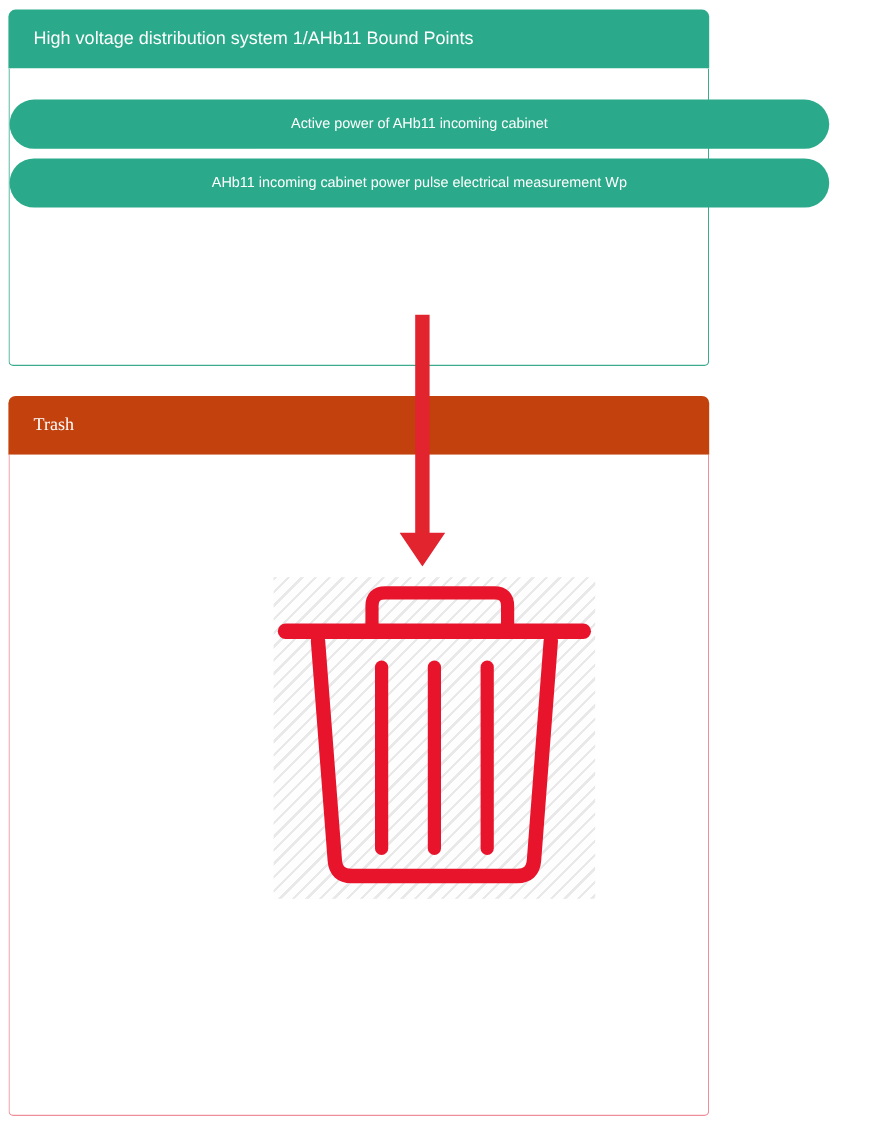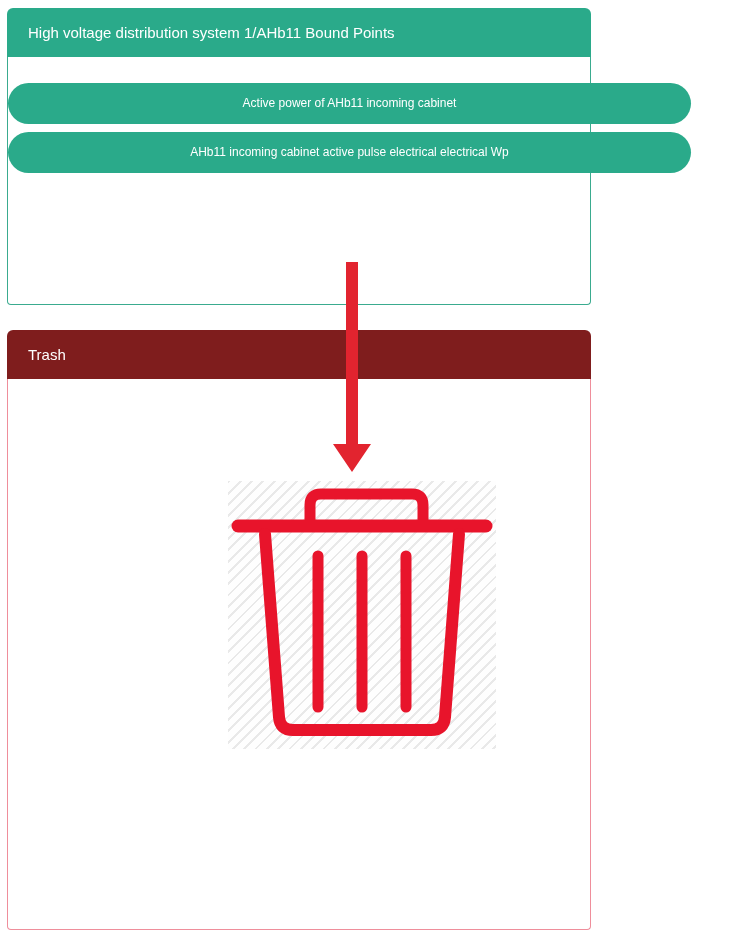--- a/index.html
+++ b/index.html
@@ -44,21 +44,21 @@
   #bound-panel { top: 8px; }
   #bound-panel .panel-header { background: #2aaa8a; }
   #bound-panel .panel-body {
     height: 248px;
     border: 1px solid #3aab8f;
     border-top: none;
     padding-top: 26px;
   }
 
   #trash-panel { top: 330px; }
-  #trash-panel .panel-header { background: #7f1d1d; }
+  #trash-panel .panel-header { background: #c2410c; font-family: Liberation Serif, serif; }
   #trash-panel .panel-body {
     height: 551px;
     border: 1px solid #ef8e9b;
     border-top: none;
   }
 
   
   .pill {
     display: block;
     width: 683px;
@@ -110,21 +110,21 @@
 
 <div class="page">
 
   <div class="panel" id="bound-panel">
     <div class="panel-header">
       <span>High voltage distribution system 1/AHb11 Bound Points</span>
     </div>
     <div class="panel-body">
 
     <button class="pill">Active power of AHb11 incoming cabinet</button>
-        <button class="pill">AHb11 incoming cabinet active pulse electrical electrical Wp</button>
+        <button class="pill">AHb11 incoming cabinet power pulse electrical measurement Wp</button>
       </div>
   </div>
 
   <div class="panel" id="trash-panel">
     <div class="panel-header">
       <span>Trash</span>
     </div>
     <div class="panel-body">
       <div class="hatch">
 

